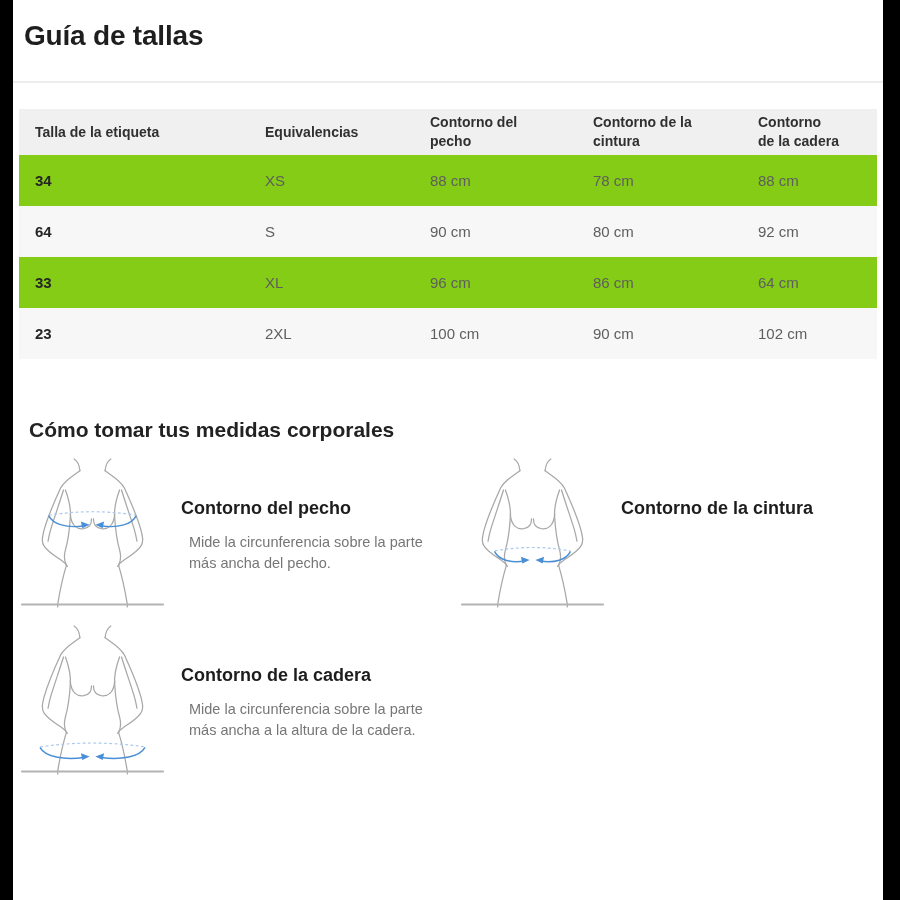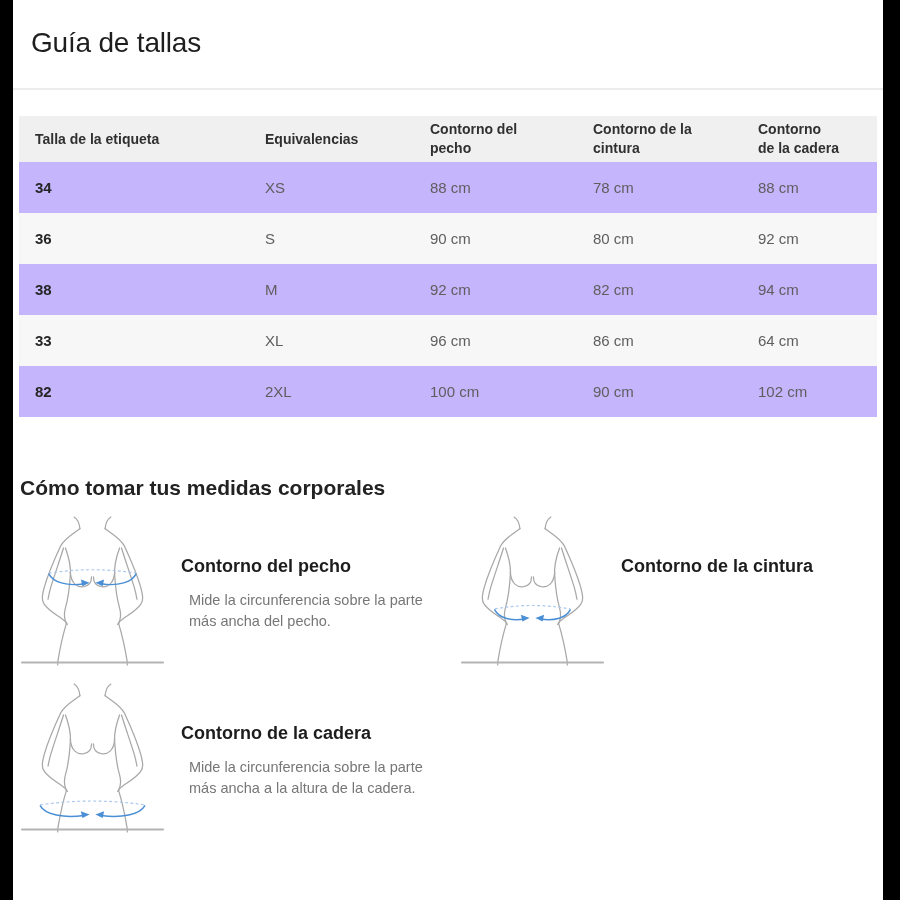--- a/index.html
+++ b/index.html
@@ -11,25 +11,25 @@
     position: relative;
     overflow: hidden;
   }
   .content {
     position: absolute;
     left: 13px; top: 0;
     width: 870px; height: 900px;
     background: #fff;
   }
   h1.page-title {
-    margin: 11px;
+    margin: 4px;
     padding: 15px 0 0 7px;
     font-size: 28px;
     line-height: 34px;
-    font-weight: 400;
+    font-weight: 700;
     letter-spacing: -0.2px;
     color: #1e1e1e;
   }
   .divider {
     margin-top: 28px;
     border-bottom: 2px solid #ececec;
     height: 0;
   }
   table.size-table {
     margin: 26px 6px 0 6px;
@@ -47,29 +47,29 @@
     line-height: 19px;
     font-weight: 600;
     color: #303030;
   }
   .size-table td {
     height: 51px;
     padding: 0 10px 0 16px;
     vertical-align: middle;
     font-size: 15px;
     color: #5e5e5e;
-    background: #c4b5fd;
+    background: #84cc16;
   }
   .size-table tbody tr:nth-child(even) td { background: #f7f7f7; }
   .size-table td.size-label {
     font-weight: 700;
     color: #252525;
   }
   h2.section-title {
-    margin: 58px 0 0 7px;
+    margin: 58px 0 0 16px;
     font-size: 21px;
     line-height: 26px;
     font-weight: 700;
     color: #222;
   }
   .measure-grid {
     margin: 12px 0 0 7px;
     display: grid;
     grid-template-columns: 440px 420px;
     row-gap: 10px;
@@ -148,42 +148,35 @@
     </thead>
     <tbody>
       <tr>
         <td class="size-label">34</td>
         <td>XS</td>
         <td>88 cm</td>
         <td>78 cm</td>
         <td>88 cm</td>
       </tr>
       <tr>
-        <td class="size-label">36</td>
+        <td class="size-label">64</td>
         <td>S</td>
         <td>90 cm</td>
         <td>80 cm</td>
         <td>92 cm</td>
-      </tr>
-      <tr>
-        <td class="size-label">38</td>
-        <td>M</td>
-        <td>92 cm</td>
-        <td>82 cm</td>
-        <td>94 cm</td>
       </tr>
       <tr>
         <td class="size-label">33</td>
         <td>XL</td>
         <td>96 cm</td>
         <td>86 cm</td>
         <td>64 cm</td>
       </tr>
       <tr>
-        <td class="size-label">82</td>
+        <td class="size-label">23</td>
         <td>2XL</td>
         <td>100 cm</td>
         <td>90 cm</td>
         <td>102 cm</td>
       </tr>
     </tbody>
   </table>
 
   <h2 class="section-title">Cómo tomar tus medidas corporales</h2>
 

